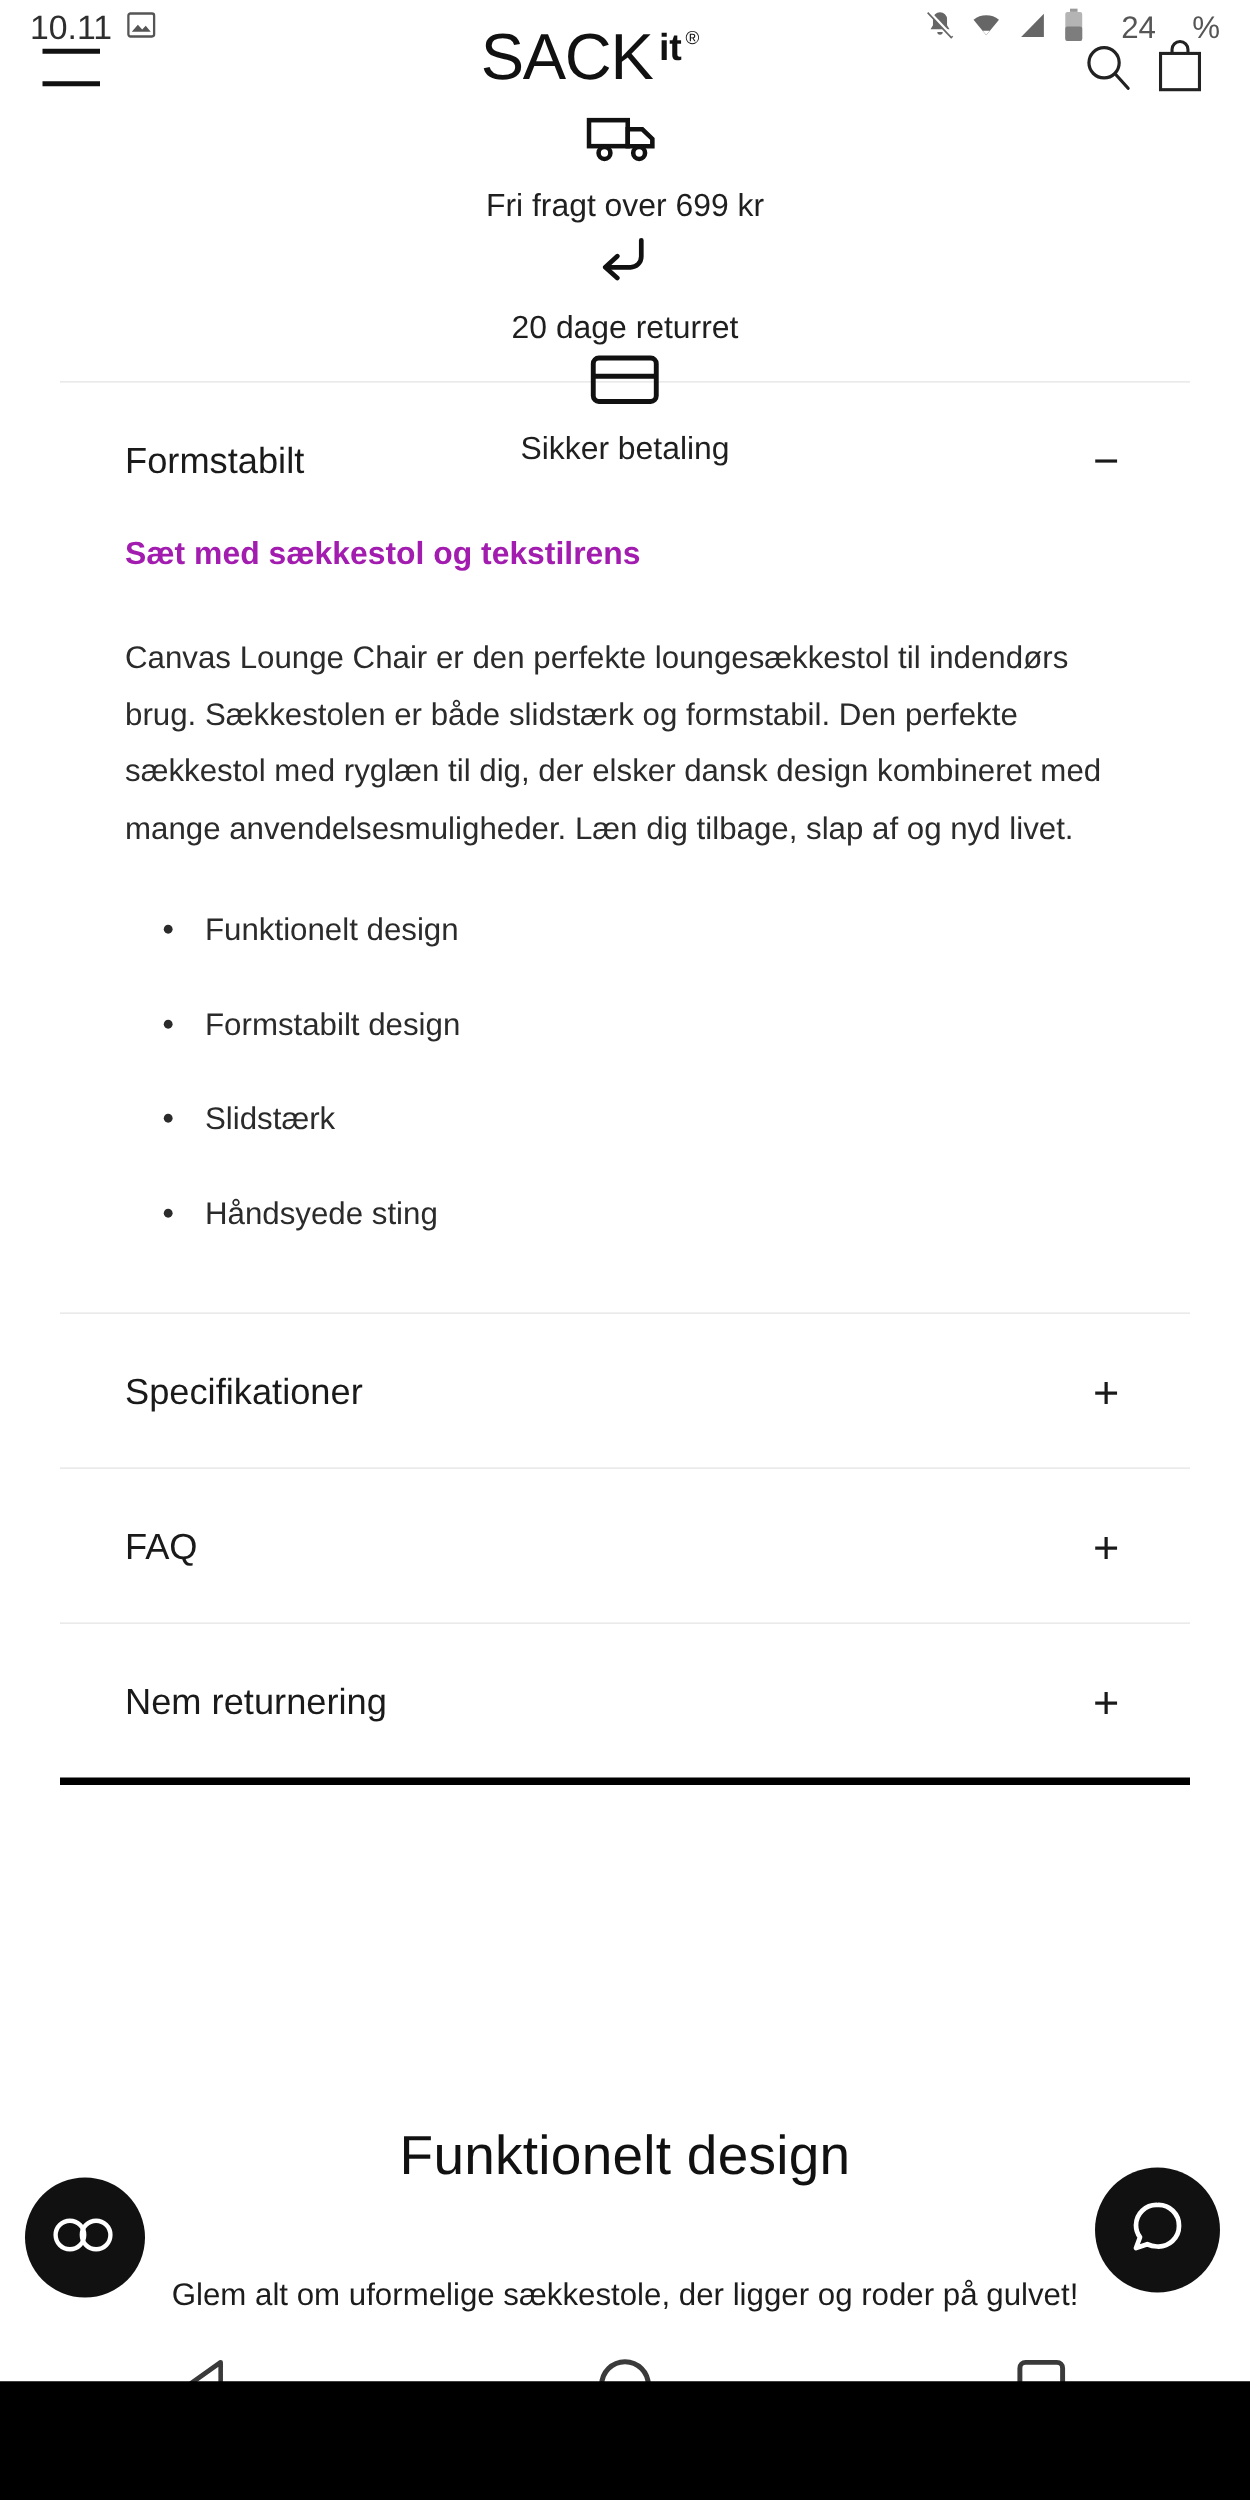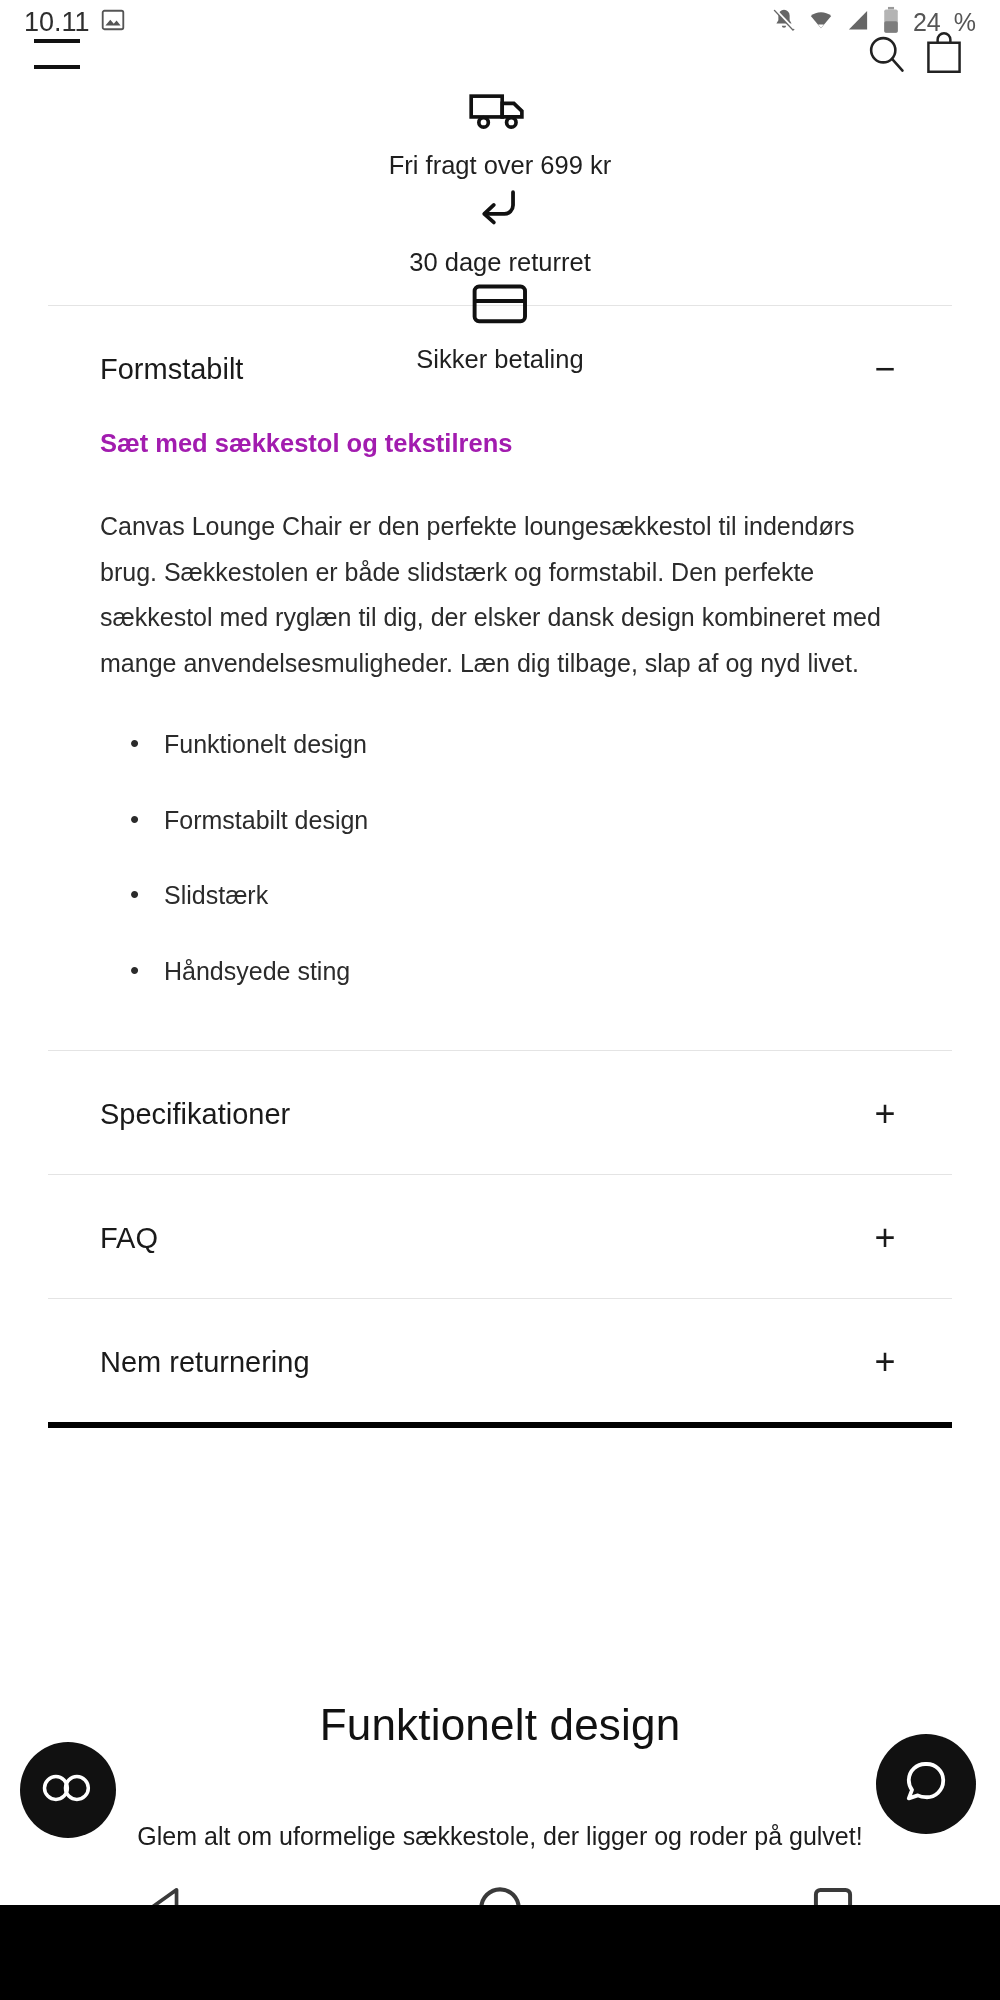--- a/index.html
+++ b/index.html
@@ -33,21 +33,21 @@
     pointer-events: none;
   }
   .sb-left { display: flex; align-items: center; gap: 10px; }
   .sb-time {
     font-size: 27px;
     letter-spacing: 0px;
     color: #2e2e2e;
     font-family: "Liberation Sans", sans-serif;
   }
   .sb-right { display: flex; align-items: center; gap: 11px; }
-  .sb-batt-pct { font-size: 25px; color: #555; margin-left: 2px; }
+  .sb-batt-pct { font-size: 25px; color: #555; margin-left: 18px; }
   .ico { display: block; }
 
   
   .site-header {
     position: absolute;
     top: 0; left: 0;
     width: 1000px;
     height: 88px;
     background: #ffffff;
     display: flex;
@@ -254,20 +254,25 @@
 <body>
 
 <div class="screen">
 
   <div class="site-header">
     <div class="hamburger">
       <span></span>
       <span></span>
     </div>
 
+    <div class="logo-wrap">
+      <span class="logo-main">SACK</span>
+      <span class="logo-it">it</span>
+      <span class="logo-reg">®</span>
+    </div>
 
     <div class="header-actions">
       <span class="ico">
         <svg width="44" height="44" viewBox="0 0 24 24" fill="none" stroke="#222" stroke-width="1.4">
           <circle cx="10.5" cy="10.5" r="6.6"></circle>
           <line x1="15.4" y1="15.4" x2="21" y2="21.6" stroke-linecap="round"></line>
         </svg>
       </span>
       <span class="ico">
         <svg width="44" height="46" viewBox="0 0 24 26" fill="none" stroke="#222" stroke-width="1.4">
@@ -334,21 +339,21 @@
       <span class="usp-label">Fri fragt over 699 kr</span>
     </div>
 
     <div class="usp-item">
       <span class="usp-icon">
         <svg width="48" height="46" viewBox="0 0 28 24" fill="none" stroke="#111" stroke-width="2.2" stroke-linecap="round" stroke-linejoin="round">
           <path d="M21.6 3.4v7.6a5 5 0 0 1-5 5H5.4"></path>
           <polyline points="10.4,10.8 4.8,16 10.4,21"></polyline>
         </svg>
       </span>
-      <span class="usp-label">30 dage returret</span>
+      <span class="usp-label">20 dage returret</span>
     </div>
 
     <div class="usp-item">
       <span class="usp-icon">
         <svg width="56" height="42" viewBox="0 0 30 22" fill="none" stroke="#111" stroke-width="2.1">
           <rect x="1.4" y="1.6" width="27" height="18.6" rx="2.4"></rect>
           <line x1="1.4" y1="9.4" x2="28.4" y2="9.4"></line>
         </svg>
       </span>
       <span class="usp-label">Sikker betaling</span>

